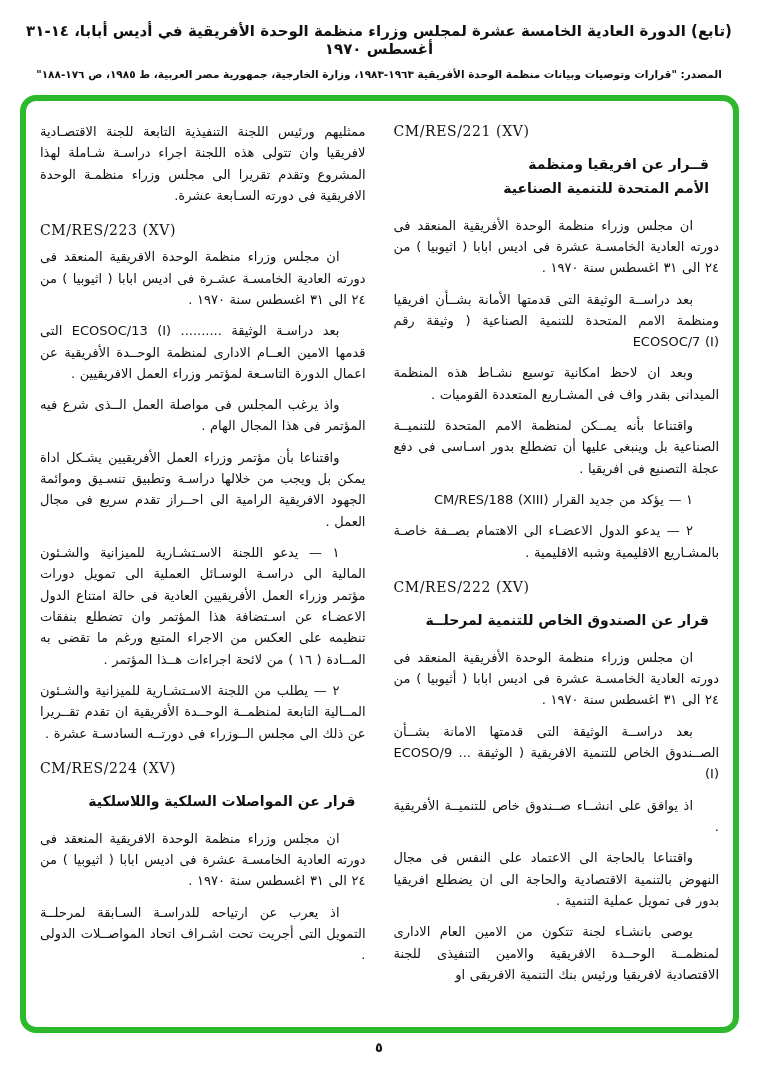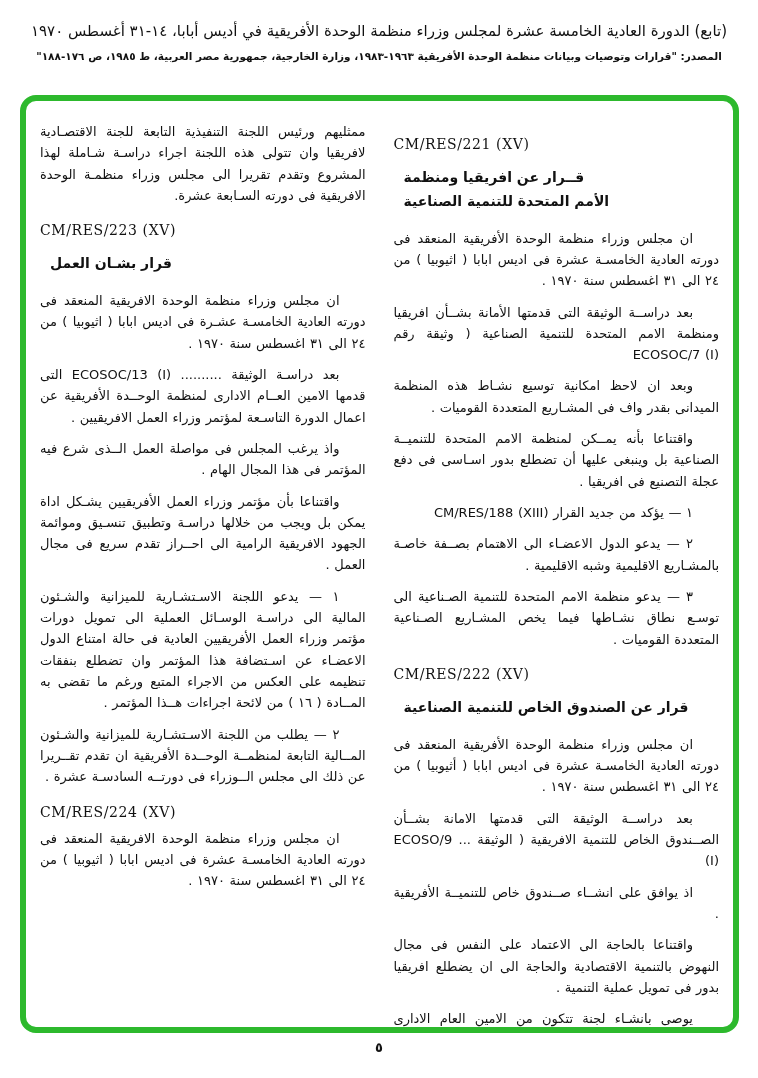--- a/index.html
+++ b/index.html
@@ -2,37 +2,37 @@
 <html lang="ar"><head>
 <meta charset="utf-8">
 <style>
   html,body{margin:0;padding:0;background:#ffffff;}
   body{width:758px;height:1078px;overflow:hidden;
        font-family:"DejaVu Sans",sans-serif;color:#111;}
   .page{position:relative;width:758px;height:1078px;background:#fff;}
 
   
   .header{direction:rtl;text-align:center;padding-top:22px;}
-  .header-line1{font-weight:normal;font-size:15px;letter-spacing:0;}
+  .header-line1{font-weight:bold;font-size:15px;letter-spacing:0;}
   .header-line2{font-weight:bold;font-size:10.5px;margin-top:10px;}
 
   
   .frame{position:absolute;left:20px;top:95px;width:719px;height:938px;
          box-sizing:border-box;border:6px solid #2db92d;border-radius:16px;
          padding:16px 14px 10px 14px;overflow:hidden;background:#fff;}
 
   .cols{display:flex;direction:rtl;gap:28px;height:100%;}
   .col{flex:1;min-width:0;direction:rtl;}
 
   .res-code{direction:ltr;text-align:left;unicode-bidi:embed;
             font-family:"DejaVu Serif","Liberation Serif",serif;
             font-size:14px;letter-spacing:.6px;margin:16px 0 8px;}
-  .col > .res-code:first-child{margin-top:19px;}
+  .col > .res-code:first-child{margin-top:6px;}
 
-  .sec-title{font-weight:bold;text-align:left;font-size:14px;
+  .sec-title{font-weight:bold;text-align:right;font-size:14px;
              margin:14px 10px 14px;white-space:pre-line;line-height:1.7;}
 
   .para{font-size:13px;line-height:1.64;text-align:justify;
         text-indent:26px;margin:6px 0 10px;word-spacing:.5px;}
   .para.noindent{text-indent:0;}
   .col > .para:first-child{margin-top:4px;}
 
   .page-number{position:absolute;left:0;right:0;top:1040px;text-align:center;
                font-weight:bold;font-size:13px;}
 </style>
@@ -51,40 +51,40 @@
       <div class="col" id="col-right">
           <div class="res-code">CM/RES/221 (XV)</div>
           <div class="sec-title">قــرار عن افريقيا ومنظمة
 الأمم المتحدة للتنمية الصناعية</div>
           <div class="para">ان مجلس وزراء منظمة الوحدة الأفريقية المنعقد فى دورته العادية الخامسـة عشرة فى اديس ابابا ( اثيوبيا ) من ٢٤ الى ٣١ اغسطس سنة ١٩٧٠ .</div>
           <div class="para">بعد دراســة الوثيقة التى قدمتها الأمانة بشــأن افريقيا ومنظمة الامم المتحدة للتنمية الصناعية ( وثيقة رقم ECOSOC/7 (I)</div>
           <div class="para">وبعد ان لاحظ امكانية توسيع نشـاط هذه المنظمة الميدانى بقدر واف فى المشـاريع المتعددة القوميات .</div>
           <div class="para">واقتناعا بأنه يمــكن لمنظمة الامم المتحدة للتنميــة الصناعية بل وينبغى عليها أن تضطلع بدور اسـاسى فى دفع عجلة التصنيع فى افريقيا .</div>
           <div class="para">١ — يؤكد من جديد القرار CM/RES/188 (XIII)</div>
           <div class="para">٢ — يدعو الدول الاعضـاء الى الاهتمام بصــفة خاصـة بالمشـاريع الاقليمية وشبه الاقليمية .</div>
-          <div class="para">٣ — يدعو منظمة الامم المتحدة للتنمية الصـناعية الى توسـع نطاق نشـاطها فيما يخص المشـاريع الصـناعية المتعددة القوميات .</div>
           <div class="res-code">CM/RES/222 (XV)</div>
-          <div class="sec-title">قرار عن الصندوق الخاص للتنمية الصناعية</div>
+          <div class="sec-title">قرار عن الصندوق الخاص للتنمية لمرحلــة</div>
           <div class="para">ان مجلس وزراء منظمة الوحدة الأفريقية المنعقد فى دورته العادية الخامسـة عشرة فى اديس ابابا ( أثيوبيا ) من ٢٤ الى ٣١ اغسطس سنة ١٩٧٠ .</div>
           <div class="para">بعد دراســة الوثيقة التى قدمتها الامانة بشــأن الصــندوق الخاص للتنمية الافريقية ( الوثيقة ... ECOSO/9 (I)</div>
           <div class="para">اذ يوافق على انشــاء صــندوق خاص للتنميــة الأفريقية .</div>
           <div class="para">واقتناعا بالحاجة الى الاعتماد على النفس فى مجال النهوض بالتنمية الاقتصادية والحاجة الى ان يضطلع افريقيا بدور فى تمويل عملية التنمية .</div>
           <div class="para">يوصى بانشـاء لجنة تتكون من الامين العام الادارى لمنظمــة الوحــدة الافريقية والامين التنفيذى للجنة الاقتصادية لافريقيا ورئيس بنك التنمية الافريقى او</div>
         </div>
       <div class="col" id="col-left">
           <div class="para noindent">ممثليهم ورئيس اللجنة التنفيذية التابعة للجنة الاقتصـادية لافريقيا وان تتولى هذه اللجنة اجراء دراسـة شـاملة لهذا المشروع وتقدم تقريرا الى مجلس وزراء منظمـة الوحدة الافريقية فى دورته السـابعة عشرة.</div>
           <div class="res-code">CM/RES/223 (XV)</div>
-          <div class="sec-title">قرار بشـان العمل</div>
           <div class="para">ان مجلس وزراء منظمة الوحدة الافريقية المنعقد فى دورته العادية الخامسـة عشـرة فى اديس ابابا ( اثيوبيا ) من ٢٤ الى ٣١ اغسطس سنة ١٩٧٠ .</div>
           <div class="para">بعد دراسـة الوثيقة .......... ECOSOC/13 (I) التى قدمها الامين العــام الادارى لمنظمة الوحــدة الأفريقية عن اعمال الدورة التاسـعة لمؤتمر وزراء العمل الافريقيين .</div>
           <div class="para">واذ يرغب المجلس فى مواصلة العمل الــذى شرع فيه المؤتمر فى هذا المجال الهام .</div>
           <div class="para">واقتناعا بأن مؤتمر وزراء العمل الأفريقيين يشـكل اداة يمكن بل ويجب من خلالها دراسـة وتطبيق تنسـيق وموائمة الجهود الافريقية الرامية الى احــراز تقدم سريع فى مجال العمل .</div>
           <div class="para">١ — يدعو اللجنة الاسـتشـارية للميزانية والشـئون المالية الى دراسـة الوسـائل العملية الى تمويل دورات مؤتمر وزراء العمل الأفريقيين العادية فى حالة امتناع الدول الاعضـاء عن اسـتضافة هذا المؤتمر وان تضطلع بنفقات تنظيمه على العكس من الاجراء المتبع ورغم ما تقضى به المــادة ( ١٦ ) من لائحة اجراءات هــذا المؤتمر .</div>
           <div class="para">٢ — يطلب من اللجنة الاسـتشـارية للميزانية والشـئون المــالية التابعة لمنظمــة الوحــدة الأفريقية ان تقدم تقــريرا عن ذلك الى مجلس الــوزراء فى دورتــه السادسـة عشرة .</div>
           <div class="res-code">CM/RES/224 (XV)</div>
+          <div class="sec-title">قرار عن المواصلات السلكية واللاسلكية</div>
           <div class="para">ان مجلس وزراء منظمة الوحدة الافريقية المنعقد فى دورته العادية الخامسـة عشرة فى اديس ابابا ( اثيوبيا ) من ٢٤ الى ٣١ اغسطس سنة ١٩٧٠ .</div>
+          <div class="para">اذ يعرب عن ارتياحه للدراسـة السـابقة لمرحلــة التمويل التى أجريت تحت اشـراف اتحاد المواصــلات الدولى .</div>
         </div>
     </div>
   </div>
 
   <div class="page-number">٥</div>
 
 </div>
 
 </body></html>

